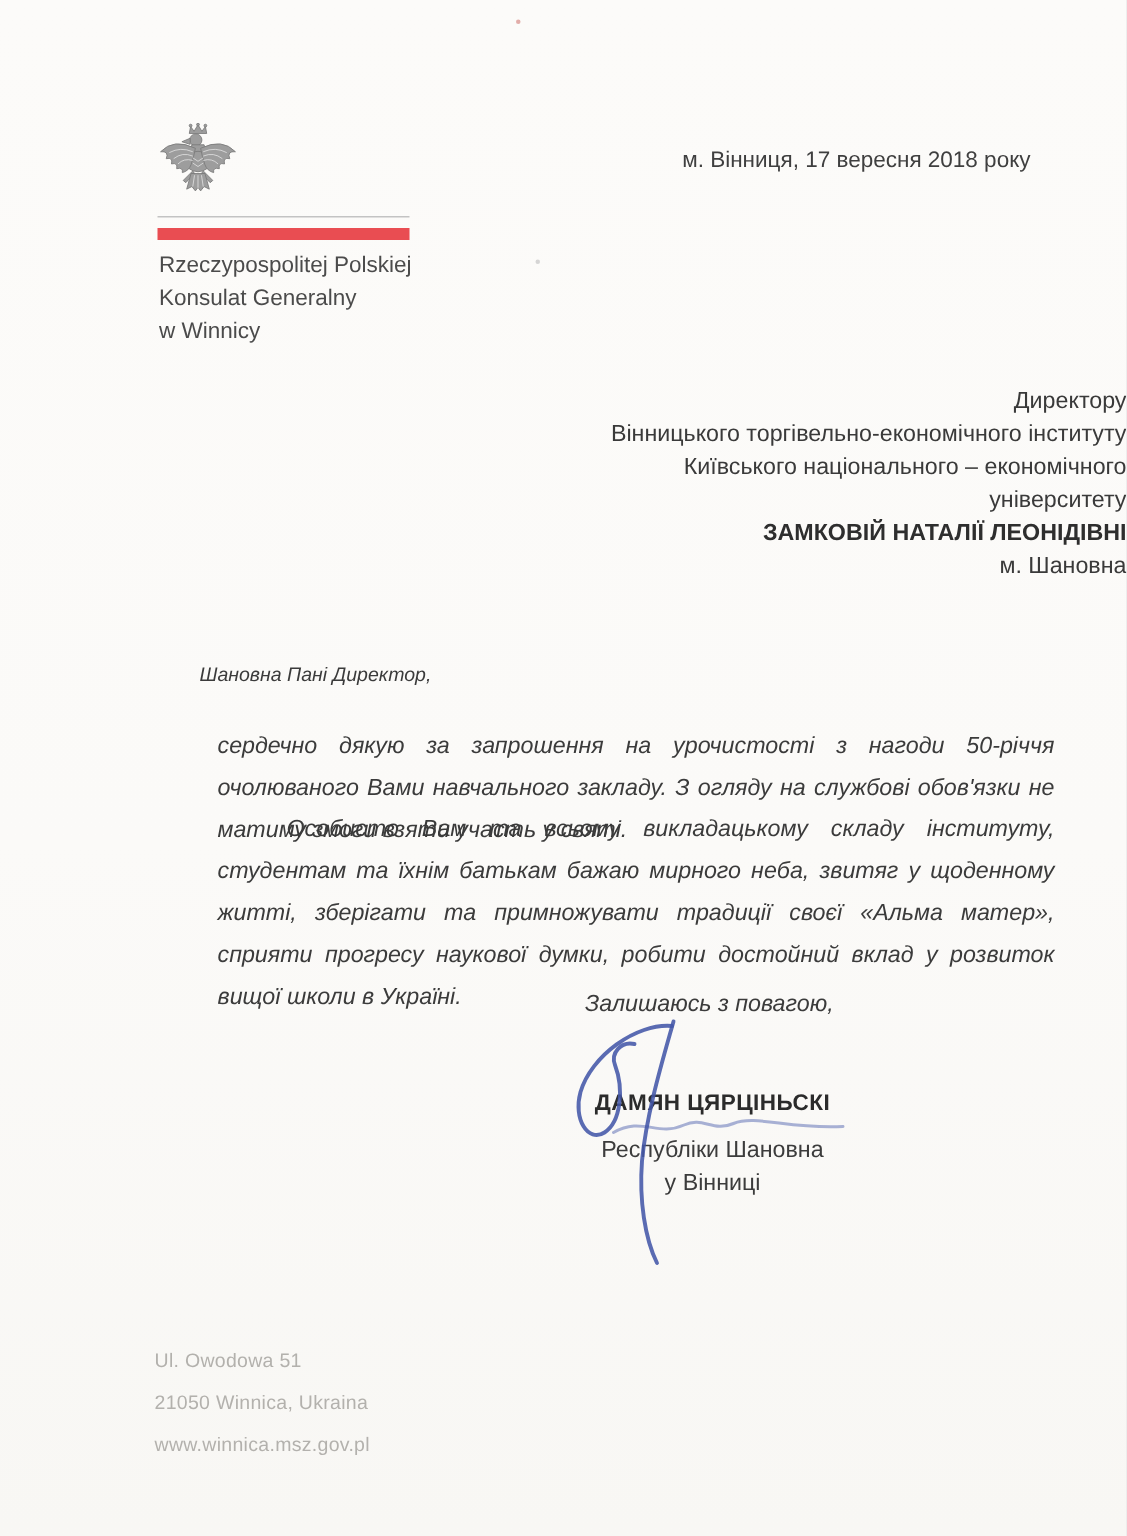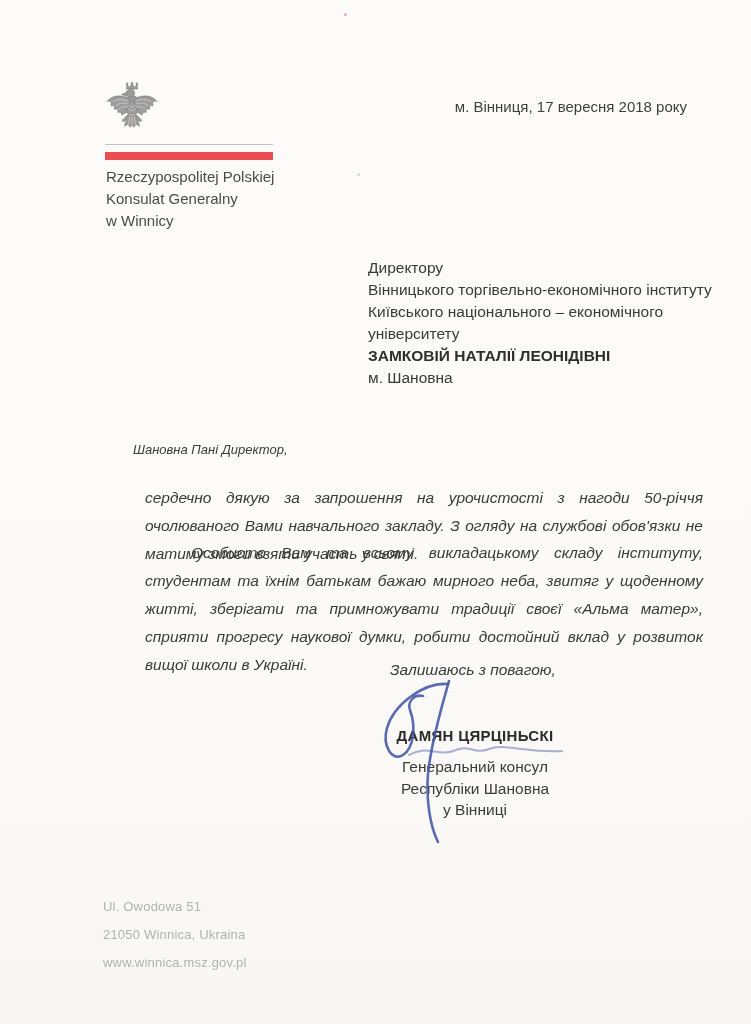--- a/index.html
+++ b/index.html
@@ -29,21 +29,21 @@
   }
   .flag-stripe .rule  { height: 1px; background: #c3c3c3; }
   .flag-stripe .white { height: 7px; }
   .flag-stripe .red   { height: 8px; background: #e94d52; }
   .org-block {
     position: absolute; left: 106px; top: 166px;
     font-size: 15px; line-height: 22px; color: #4b4b4b;
   }
   .recipient-block {
     position: absolute; left: 368px; top: 257px;
-    font-size: 15.5px; line-height: 22px; color: #3a3a3a;
+    font-size: 15.5px; line-height: 22px; color: #3a3a3a; text-align: right;
   }
   .recipient-block .bold-line { font-weight: bold; color: #2e2e2e; }
   .salutation {
     position: absolute; left: 133px; top: 416px;
     font-size: 13px; font-style: italic; color: #3b3b3b; margin-top: 26px;
   }
   .body-par {
     position: absolute; left: 133px; width: 558px; margin: 12px;
     font-size: 15.5px; font-style: italic; line-height: 28px;
     text-align: justify; color: #3b3b3b;
@@ -146,21 +146,20 @@
 
   <div class="salutation">Шановна Пані Директор,</div>
 
   <p class="body-par par-1">сердечно дякую за запрошення на урочистості з нагоди 50-річчя очолюваного Вами навчального закладу. З огляду на службові обов'язки не матиму змоги взяти участь у святі.</p>
   <p class="body-par par-2">Особисто Вам та всьому викладацькому складу інституту, студентам та їхнім батькам бажаю мирного неба, звитяг у щоденному житті, зберігати та примножувати традиції своєї «Альма матер», сприяти прогресу наукової думки, робити достойний вклад у розвиток вищої школи в Україні.</p>
 
   <div class="closing">Залишаюсь з повагою,</div>
 
   <div class="sig-block">
     <div class="sig-name">ДАМЯН ЦЯРЦІНЬСКІ</div>
-    <div class="sig-title-line">Генеральний консул</div>
     <div class="sig-title-line">Республіки Шановна</div>
     <div class="sig-title-line">у Вінниці</div>
   </div>
 
   <div class="signature-ink">
     <svg width="200" height="170" viewBox="0 0 200 170" xmlns="http://www.w3.org/2000/svg">
       <g fill="none" stroke="#4356a8" stroke-linecap="round">
         <path d="M72 6 C 48 4, 18 26, 11 50 C 6 68, 16 84, 27 77 C 38 70, 40 48, 34 32 C 31 24, 38 16, 47 18" stroke-width="2.6" opacity="0.88"></path>
         <path d="M73 3 C 66 28, 55 64, 52 96 C 50 122, 54 148, 62 164" stroke-width="2.6" opacity="0.88"></path>
         <path d="M33 77 C 52 66, 62 80, 80 72 C 93 66, 99 77, 113 71 C 128 65, 150 75, 186 73" stroke-width="2" opacity="0.45"></path>

